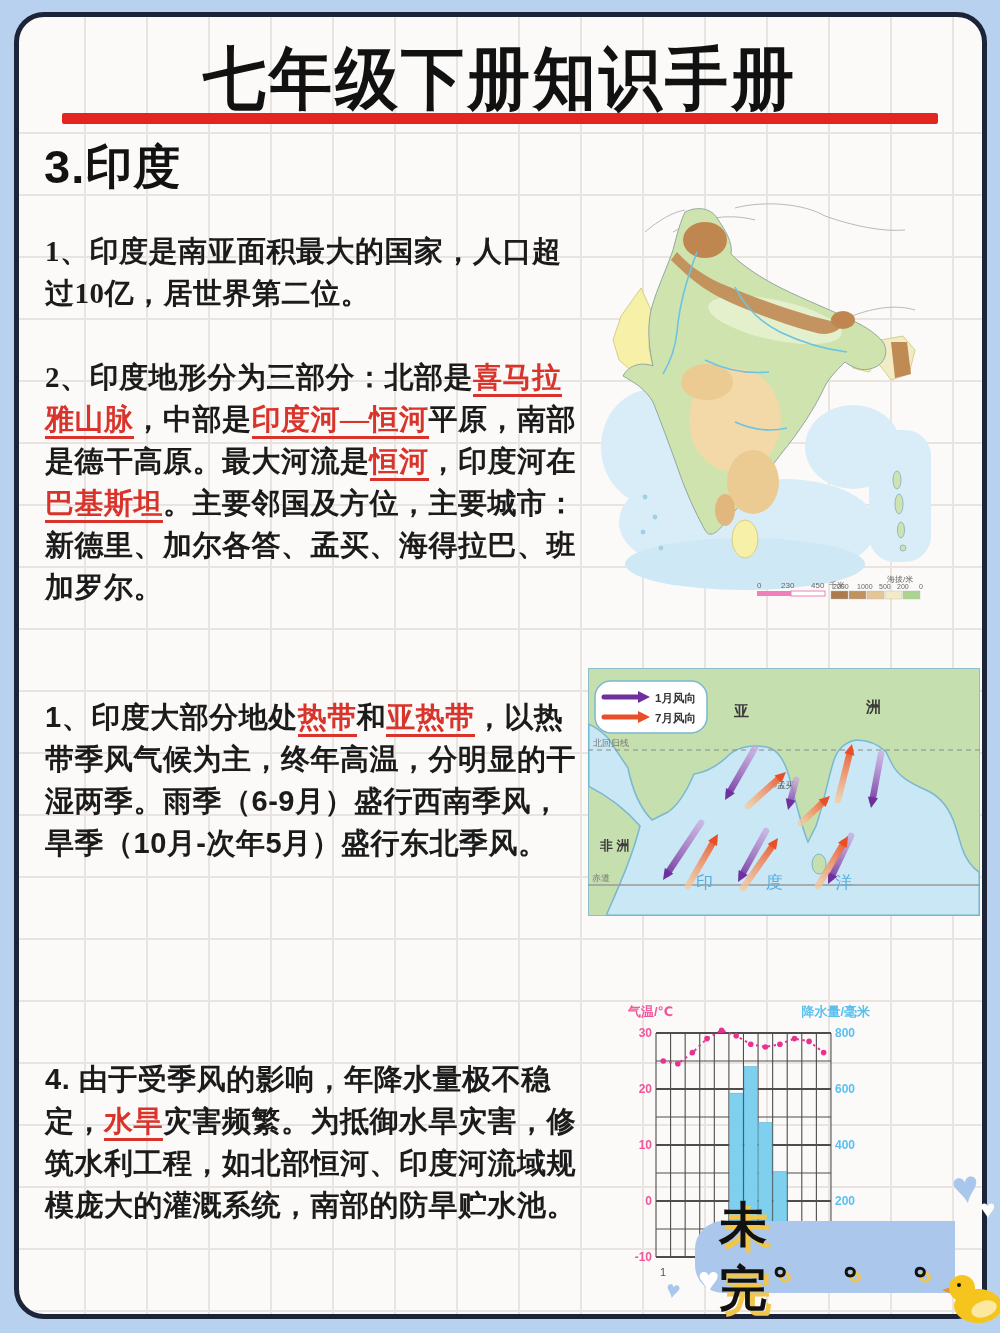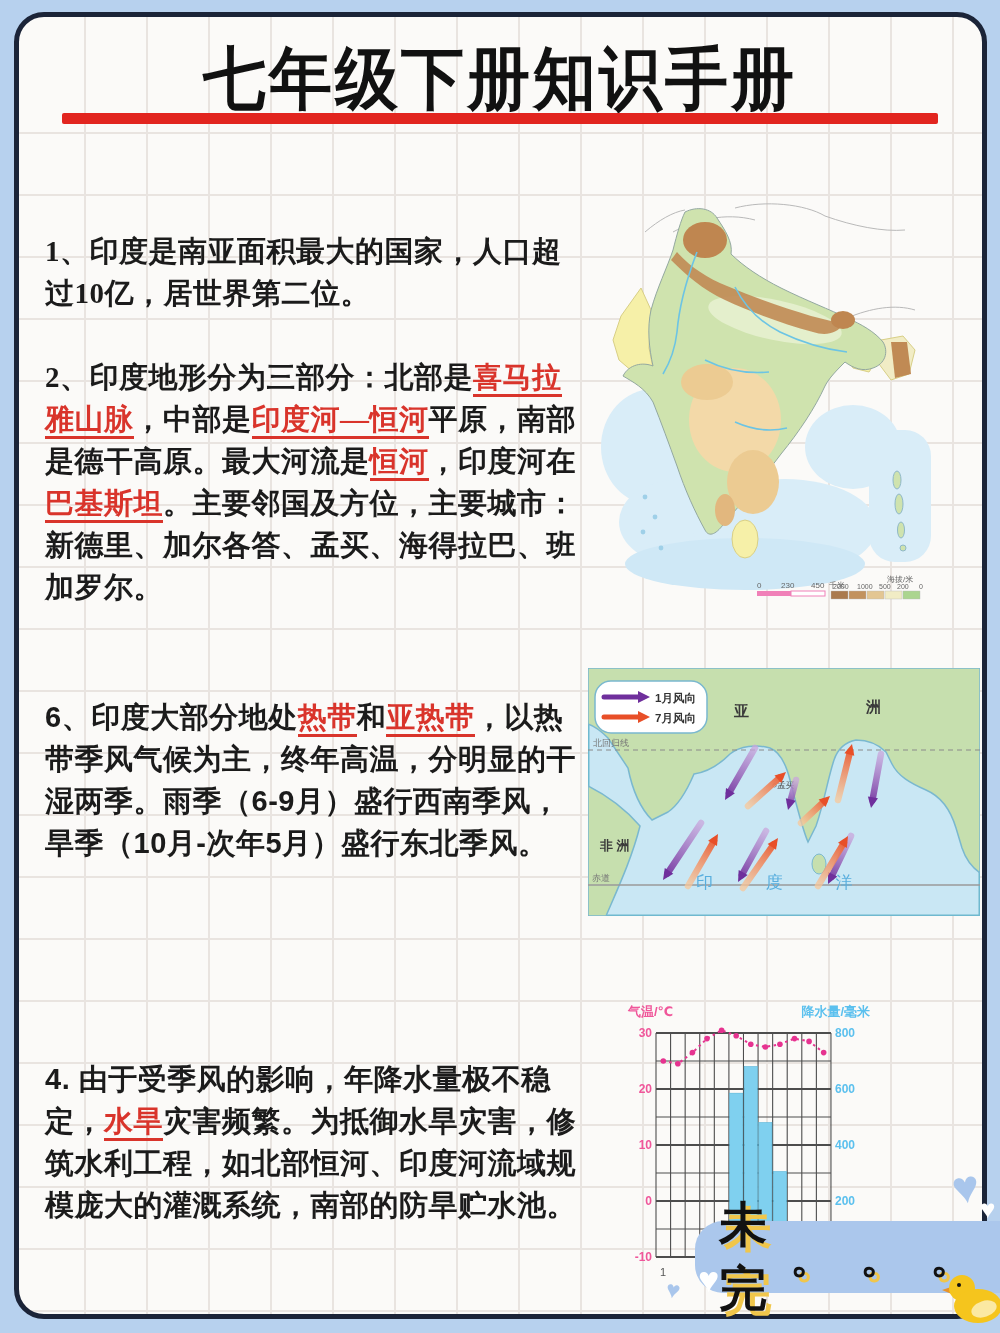--- a/index.html
+++ b/index.html
@@ -38,21 +38,21 @@
     letter-spacing:0.5px;
   }
   .para .red{
     color:#d9342b;border-bottom:3px solid #d9342b;padding-bottom:1px;
   }
   svg text{font-family:"Liberation Sans","DejaVu Sans",sans-serif;}
   .india-map{position:absolute;left:585px;top:192px;width:415px;height:435px;}
   .monsoon-map{position:absolute;left:588px;top:668px;width:392px;height:248px;}
   .climate-chart{position:absolute;left:626px;top:1000px;width:250px;height:300px;}
   .banner{
-    position:absolute;left:695px;top:1221px;width:305px;height:72px;
+    position:absolute;left:695px;top:1221px;width:260px;height:72px;
     background:#abc7ec;border-radius:28px 0 0 28px;
     display:flex;align-items:center;padding-left:24px;box-sizing:border-box;
     z-index:20;
   }
   .banner .txt{
     font-size:48px;font-weight:900;color:#111;
     text-shadow:5px 5px 0 #f0c64b;
   }
   .banner .dots{
     font-size:44px;font-weight:900;color:#111;letter-spacing:26px;margin-left:4px;
@@ -63,25 +63,26 @@
 </style>
 </head>
 <body>
 
 <div class="page">
 
   <div class="card"></div>
 
   <div class="title">七年级下册知识手册</div>
   <div class="title-underline"></div>
+  <div class="section-heading">3.印度</div>
 
   <div id="paragraphs">
       <div class="para" style="top: 230px; font-family: Liberation Serif, serif;"><span>1、印度是南亚面积最大的国家，人口超过10亿，居世界第二位。</span></div>
       <div class="para" style="top: 356px; font-family: Liberation Serif, serif;"><span>2、印度地形分为三部分：北部是</span><span class="red">喜马拉雅山脉</span><span>，中部是</span><span class="red">印度河—恒河</span><span>平原，南部是德干高原。最大河流是</span><span class="red">恒河</span><span>，印度河在</span><span class="red">巴基斯坦</span><span>。主要邻国及方位，主要城市：新德里、加尔各答、孟买、海得拉巴、班加罗尔。</span></div>
-      <div class="para" style="top: 696px;"><span>6、印度大部分地处</span><span class="red">热带</span><span>和</span><span class="red">亚热带</span><span>，以热带季风气候为主，终年高温，分明显的干湿两季。雨季（6-9月）盛行西南季风，旱季（10月-次年5月）盛行东北季风。</span></div>
+      <div class="para" style="top: 696px;"><span>1、印度大部分地处</span><span class="red">热带</span><span>和</span><span class="red">亚热带</span><span>，以热带季风气候为主，终年高温，分明显的干湿两季。雨季（6-9月）盛行西南季风，旱季（10月-次年5月）盛行东北季风。</span></div>
       <div class="para" style="top: 1058px;"><span>4. 由于受季风的影响，年降水量极不稳定，</span><span class="red">水旱</span><span>灾害频繁。为抵御水旱灾害，修筑水利工程，如北部恒河、印度河流域规模庞大的灌溉系统，南部的防旱贮水池。</span></div>
     </div>
 
   <svg class="india-map" viewBox="0 0 415 435">
 
     <g>
       <ellipse cx="68" cy="255" rx="52" ry="58" fill="#d9edf8"></ellipse>
       <ellipse cx="92" cy="330" rx="58" ry="42" fill="#d9edf8"></ellipse>
       <ellipse cx="200" cy="335" rx="92" ry="48" fill="#d9edf8"></ellipse>
       <ellipse cx="268" cy="255" rx="48" ry="42" fill="#d9edf8"></ellipse>

